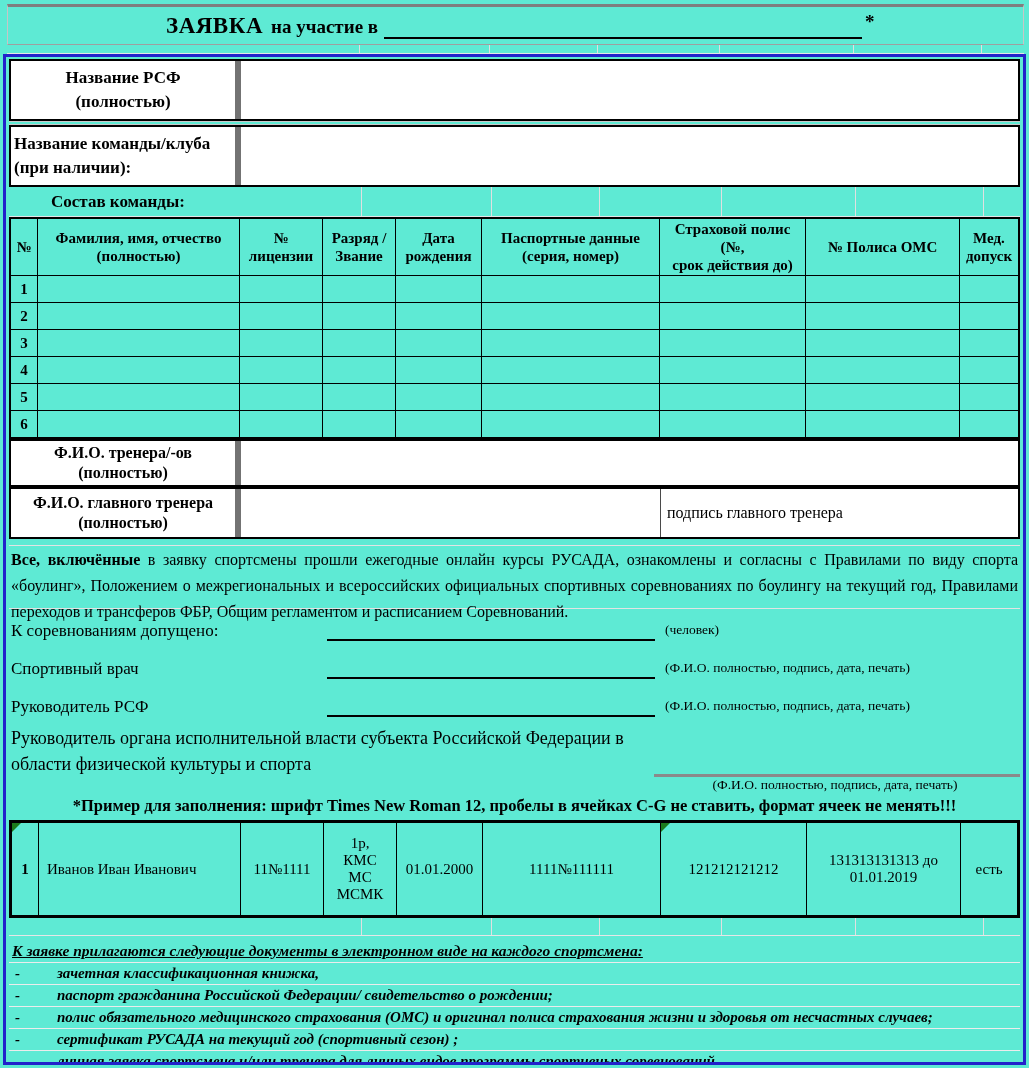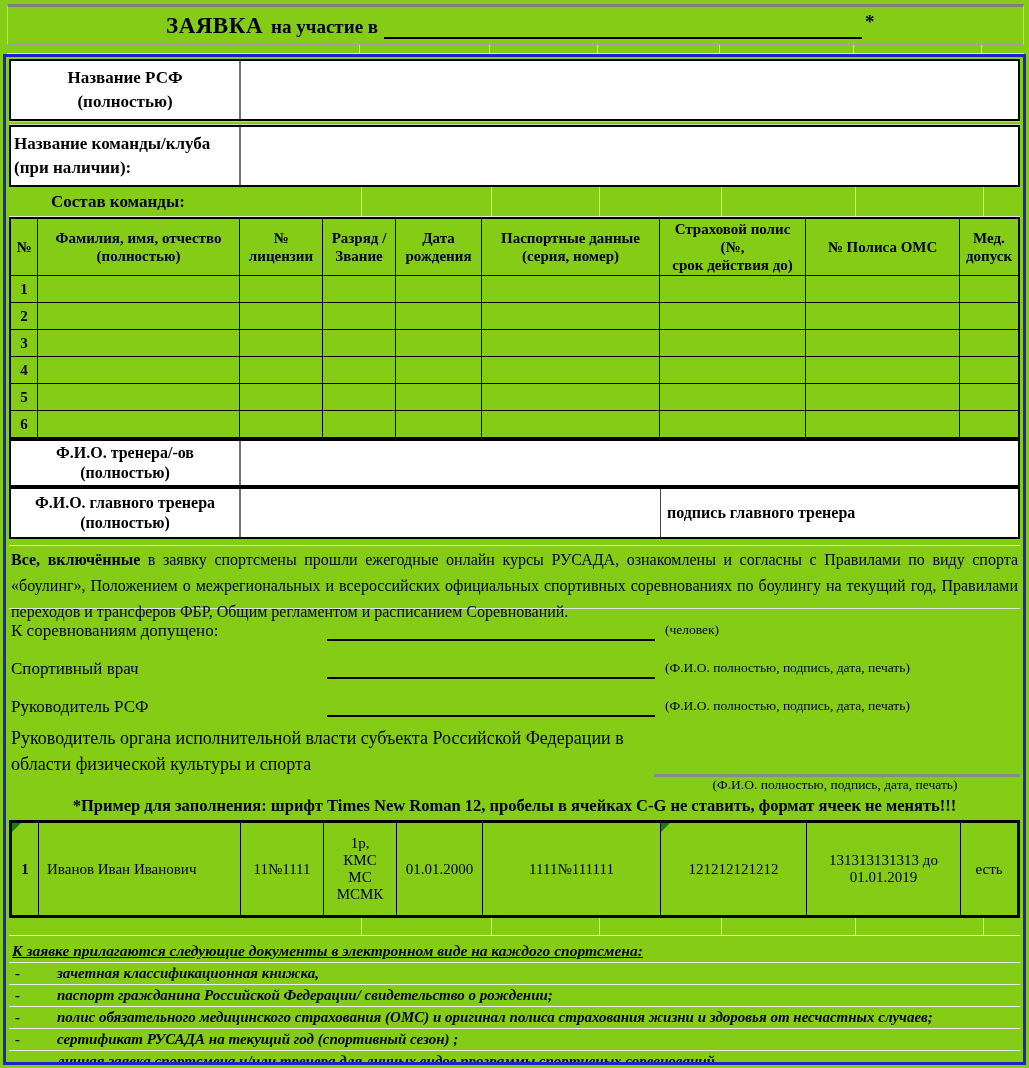--- a/index.html
+++ b/index.html
@@ -1,18 +1,18 @@
 <!DOCTYPE html>
 <html><head>
 <meta charset="utf-8">
 <style>
   * { margin:0; padding:0; box-sizing:border-box; }
   html,body { background:#ffffff; }
   .page {
-    width:1029px; height:1068px; background:#84cc16; position:relative;
+    width:1029px; height:1068px; background:#5eead4; position:relative;
     font-family:"Liberation Serif","DejaVu Serif",serif; color:#000;
     overflow:hidden;
   }
   
   .title-box {
     margin:4px 5px 0 7px; height:41px;
     border-top:3px solid #7f7f7f; border-bottom:1px solid #9f9f9f;
     border-left:1px solid #c6c6c6; border-right:1px solid #c6c6c6;
     display:flex; align-items:center;
   }
@@ -33,21 +33,21 @@
   }
   
   .main {
     margin:0 3px; height:1011px; border:3px solid #2222cb;
     padding:2px 3px; overflow:hidden;
   }
   .multiline { white-space:pre-line; }
   
   .field-box { border:2px solid #000; display:flex; width:100%; background:#fff; }
   .fb-label {
-    width:230px; border-right:2px solid #737373; display:flex; flex-direction:column;
+    width:230px; border-right:6px solid #737373; display:flex; flex-direction:column;
     justify-content:center; align-items:center; text-align:center;
     font-weight:bold; font-size:17px; line-height:24px;
   }
   .fb-label.left { align-items:flex-start; text-align:left; padding-left:3px; }
   .fb-value { flex:1; }
   .h62 { height:62px; }
   .h48 { height:48px; }  .h48 .fb-label { font-size:16px; line-height:20px; }
   .h52 { height:52px; }  .h52 .fb-label { font-size:16px; line-height:20px; }
   .thin-strip { height:4px; border-top:1px solid #c9c9c9; border-bottom:1px solid #c9c9c9; }
   .sostav-row { height:30px; display:flex; align-items:center; padding-left:42px;
@@ -60,21 +60,21 @@
     font-weight:bold; font-size:15px; line-height:18px; border-right:1px solid #000; padding:1px 2px;
   }
   .roster .th:last-child { border-right:none; }
   .roster .tr { border-top:1px solid #000; }
   .roster .tr:first-of-type { border-top:2px solid #000; }
   .roster .td { height:26px; border-right:1px solid #000; }
   .roster .td:last-child { border-right:none; }
   .roster .td.num { display:flex; align-items:center; justify-content:center; font-weight:bold; font-size:15px; }
   
   .head-mid { width:420px; border-right:1px solid #4a4a4a; }
-  .head-sign { flex:1; display:flex; align-items:center; padding-left:6px; font-weight:bold; font-size:16px; }
+  .head-sign { flex:1; display:flex; align-items:center; padding-left:6px; font-weight:normal; font-size:16px; }
   
   .decl {
     margin-top:6px; height:64px; font-size:16px; line-height:26px; text-align:justify;
     padding:1px 2px; border-top:1px solid #e3e3e3; border-bottom:1px solid #e3e3e3;
   }
   .decl b { font-weight:bold; }
   
   .sig-row { display:flex; align-items:flex-end; height:26px; }
   .mt6 { margin-top:6px; } .mt12 { margin-top:12px; }
   .sig-label { width:318px; font-size:17px; padding-left:2px; }

